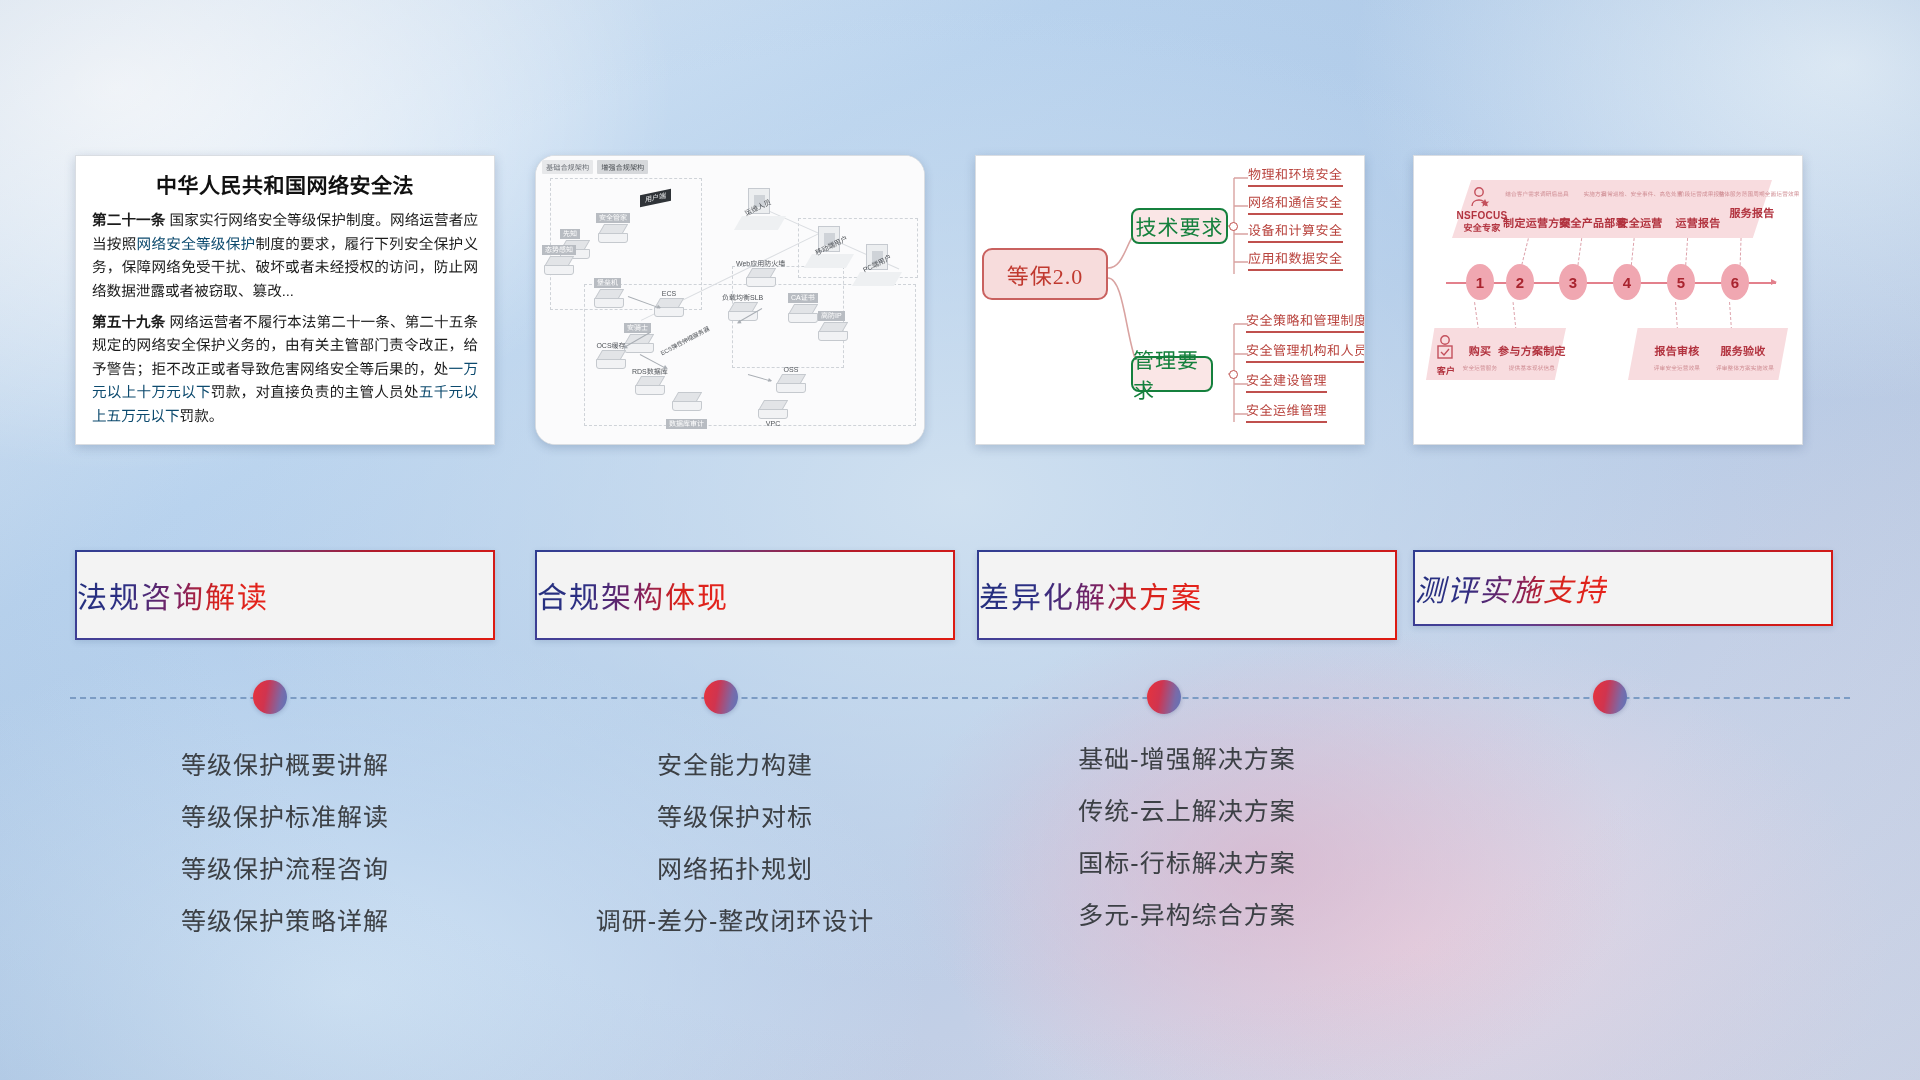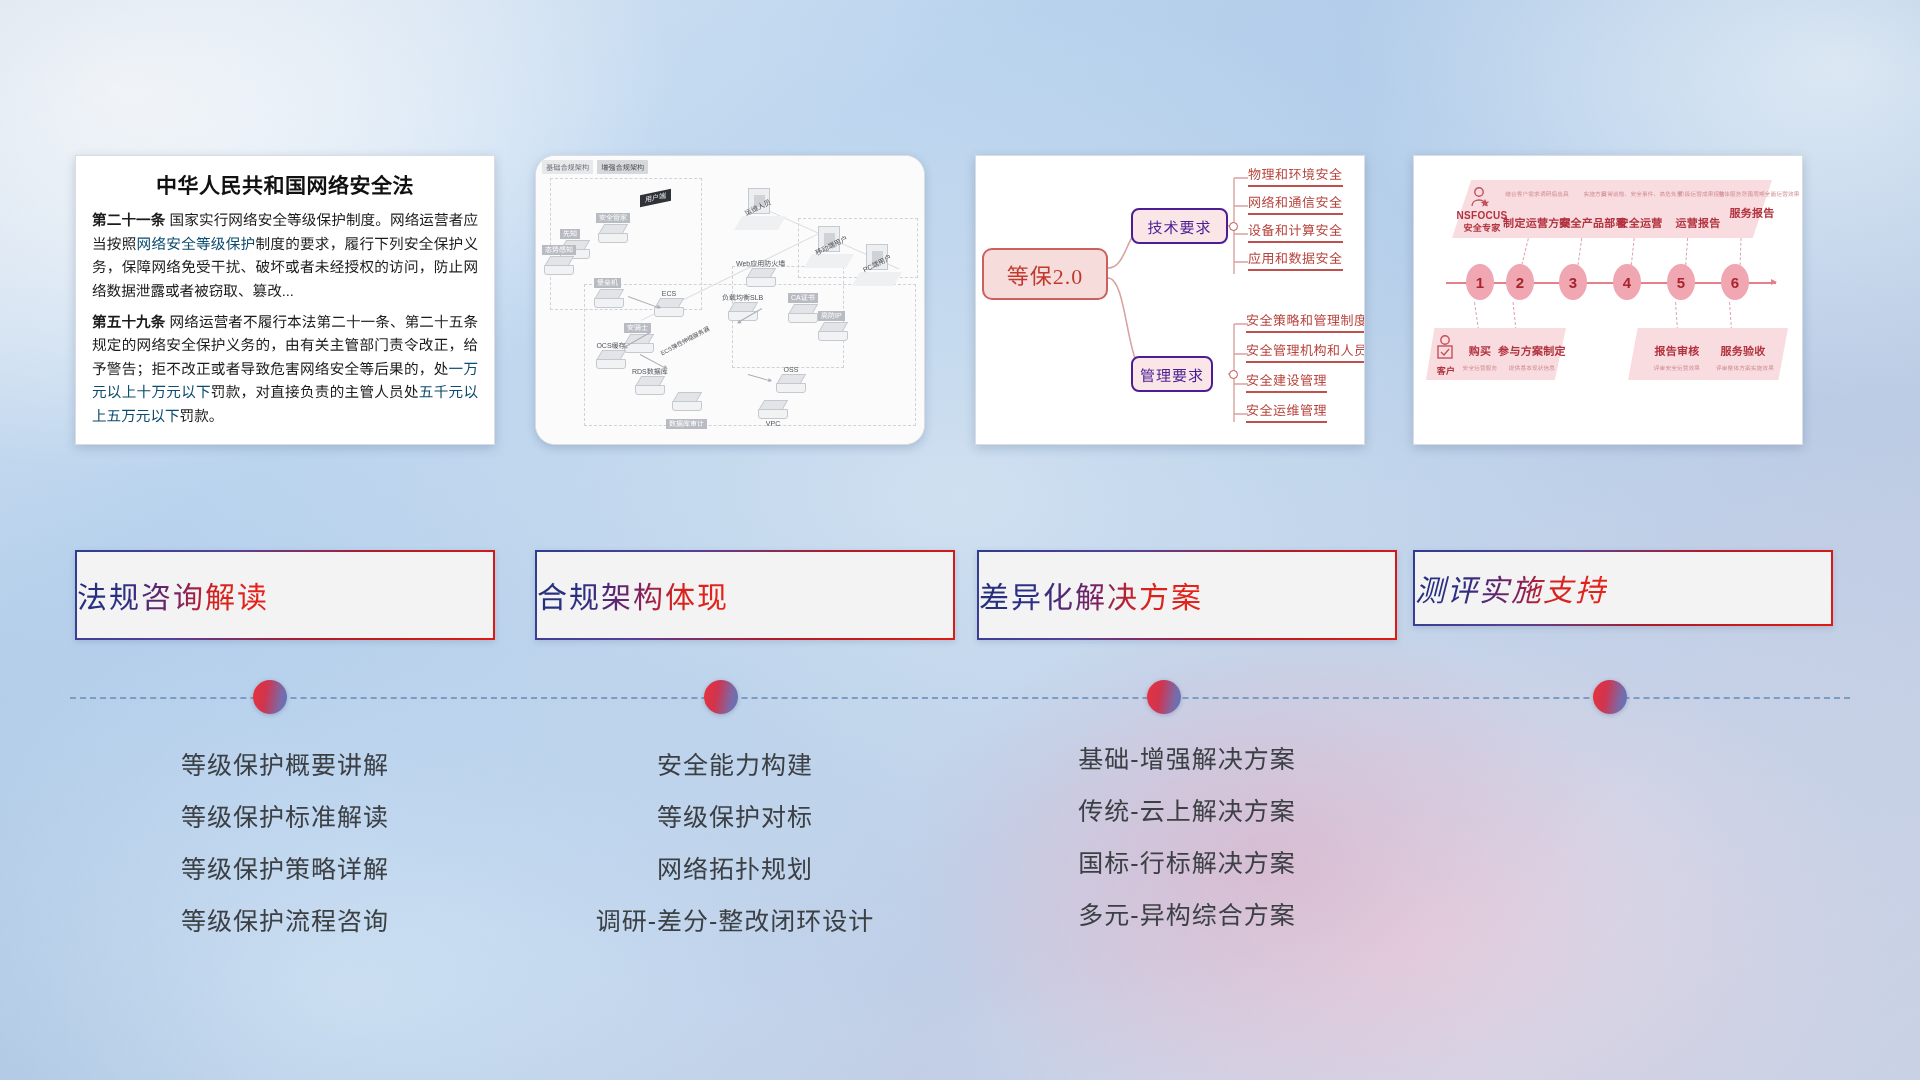--- a/index.html
+++ b/index.html
@@ -65,22 +65,22 @@
   .arrow:after{content:"";position:absolute;right:-1px;top:-2px;border-left:4px solid #a9aeb4;
        border-top:2.5px solid transparent;border-bottom:2.5px solid transparent;}
   .line{position:absolute;background:#dadde1;}
 
   
   .mm{position:absolute;inset:0;background:#fff;}
   .mm .node{position:absolute;box-sizing:border-box;display:flex;align-items:center;
             justify-content:center;font-family:"Liberation Serif","DejaVu Serif",serif;}
   .mm .root{background:#f7dcdc;border:2px solid #c9615f;border-radius:10px;
             color:#c0392f;font-size:22px;letter-spacing:1px;}
-  .mm .branch{background:#fae6e6;border:2px solid #4c1d95;border-radius:8px;
-            color:#4c1d95;font-size:15px;letter-spacing:1px;}
+  .mm .branch{background:#fae6e6;border:2px solid #15803d;border-radius:8px;
+            color:#15803d;font-size:21px;letter-spacing:1px;}
   .mm .leaf{position:absolute;font-family:"Liberation Serif","DejaVu Serif",serif;
             font-size:13px;color:#b8433d;white-space:nowrap;padding-bottom:2px;
             border-bottom:2px solid #c0504d;letter-spacing:.5px;}
   .mm .dot{position:absolute;width:7px;height:7px;border:1px solid #c0504d;
            border-radius:50%;background:#fff;}
   .mm svg{position:absolute;inset:0;}
 
   
   .nf{position:absolute;inset:0;background:#fff;}
   .nf .banner{position:absolute;background:#f8dcdf;}
@@ -430,22 +430,22 @@
 
   <div id="tline"></div>
   <div class="tdot" style="left:253px;top:680px;"></div>
   <div class="tdot" style="left:704px;top:680px;"></div>
   <div class="tdot" style="left:1147px;top:680px;"></div>
   <div class="tdot" style="left:1593px;top:680px;"></div>
 
   <div class="col" style="left:75px;top:753px;width:420px;">
     <div class="it">等级保护概要讲解</div>
     <div class="it">等级保护标准解读</div>
+    <div class="it">等级保护流程咨询</div>
     <div class="it">等级保护策略详解</div>
-    <div class="it">等级保护流程咨询</div>
   </div>
 
   <div class="col" style="left:515px;top:753px;width:440px;">
     <div class="it">安全能力构建</div>
     <div class="it">等级保护对标</div>
     <div class="it">网络拓扑规划</div>
     <div class="it">调研-差分-整改闭环设计</div>
   </div>
 
   <div class="col" style="left:977px;top:747px;width:420px;">

